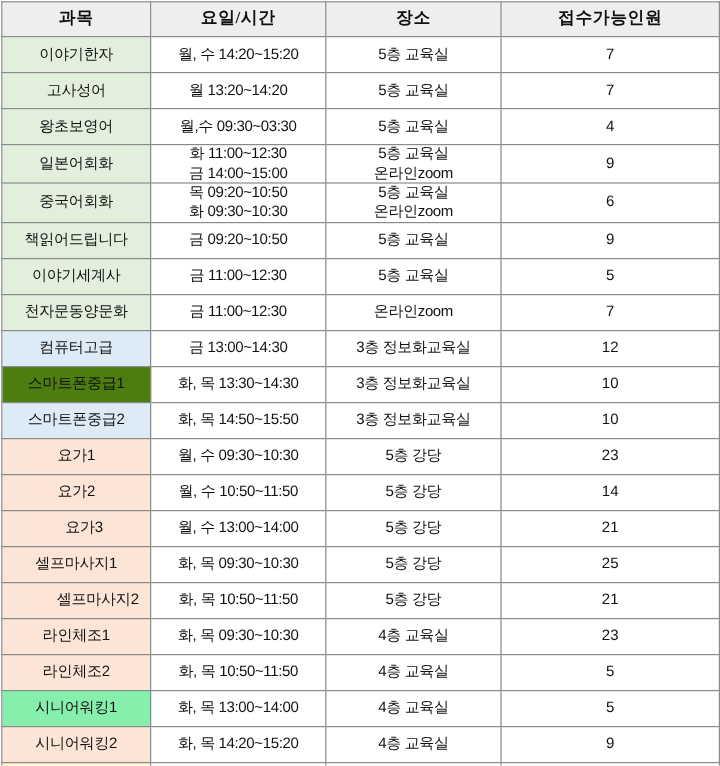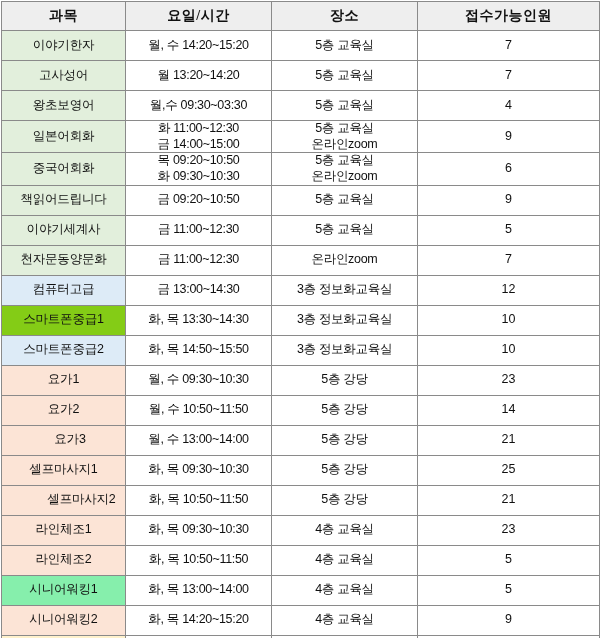--- a/index.html
+++ b/index.html
@@ -169,21 +169,21 @@
         <td class="subject" style="background: rgb(221, 235, 247);">컴퓨터고급</td>
         <td class="time">
           <span class="linewrap">금 13:00~14:30</span>
         </td>
         <td class="place">
           <span class="linewrap">3층 정보화교육실</span>
         </td>
         <td class="cap">12</td>
       </tr>
       <tr>
-        <td class="subject" style="background: #84cc16;">스마트폰중급1</td>
+        <td class="subject" style="background: #4d7c0f;">스마트폰중급1</td>
         <td class="time">
           <span class="linewrap">화, 목 13:30~14:30</span>
         </td>
         <td class="place">
           <span class="linewrap">3층 정보화교육실</span>
         </td>
         <td class="cap">10</td>
       </tr>
       <tr>
         <td class="subject" style="background: rgb(221, 235, 247);">스마트폰중급2</td>

